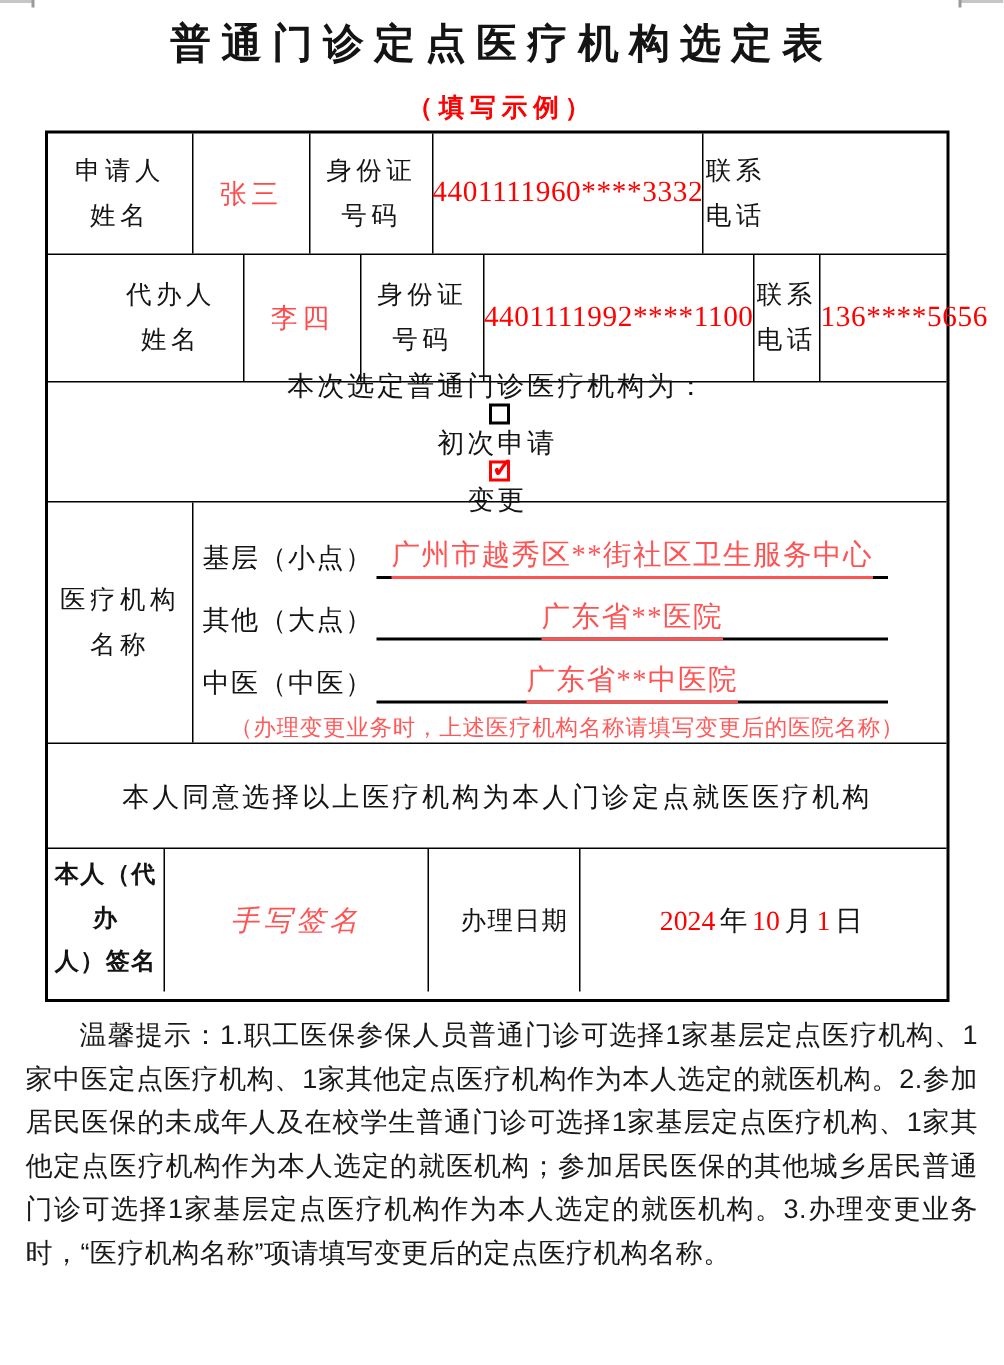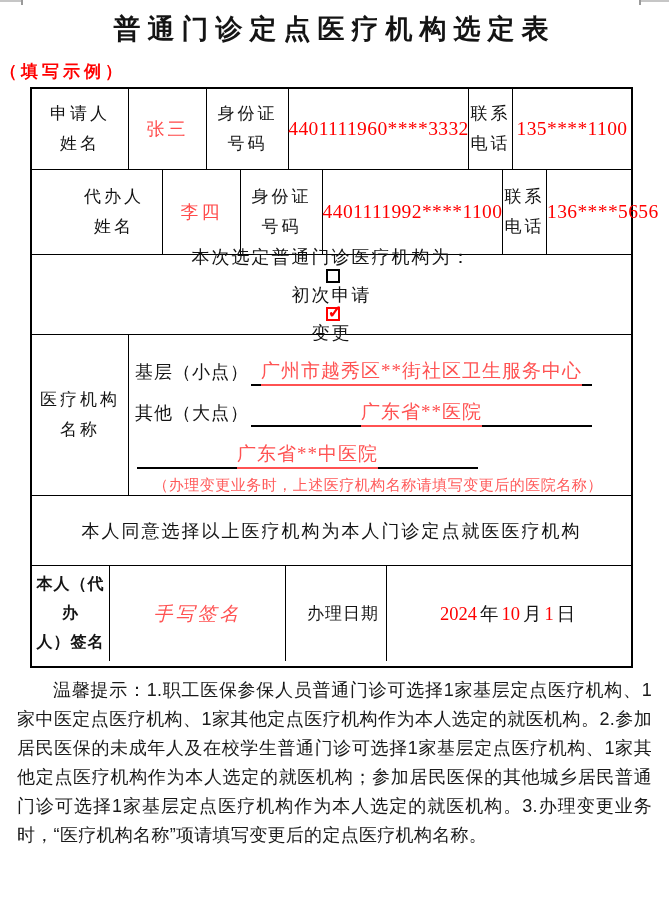--- a/index.html
+++ b/index.html
@@ -13,21 +13,21 @@
   .artifact.right{right:0;width:29px;}
   .artifact-tick{position:absolute;top:0;width:2px;height:5px;background:#9a9a9a;}
   .artifact-tick.left{left:21px;}
   .artifact-tick.right{right:28px;}
 
   .doc-title{
     margin-top:11px;text-align:center;font-size:27px;font-weight:bold;
     letter-spacing:7px;color:#141414;
   }
   .doc-subtitle{
-    margin-top:13px;text-align:left;font-size:17px;font-weight:bold;
+    margin-top:13px;text-align:center;font-size:17px;font-weight:bold;
     letter-spacing:4px;color:#ff0000;
   }
 
   .form-table{
     position:absolute;left:30px;top:87px;width:603px;height:581px;
     border:2px solid #000;box-sizing:border-box;background:#fff;
   }
   .trow{display:flex;box-sizing:border-box;}
   .trow + .trow{border-top:1px solid #000;}
   .r-person{height:80px;}
@@ -131,23 +131,20 @@
     </div>
     <div class="cell w4">
       <span class="val-id">4401111960****3332</span>
     </div>
     <div class="cell w5 c-label">
       <div>
           <span>联系</span>
           <span>电话</span>
         </div>
     </div>
-    <div class="cell wrest">
-      <span class="val-phone">135****1100</span>
-    </div>
   </div>
 
   <div class="trow r-person2">
     <div class="cell w1 c-label">
       <div>
           <span>代办人</span>
           <span>姓名</span>
         </div>
     </div>
     <div class="cell w2">
@@ -200,20 +197,21 @@
           <span class="blank-val">广州市越秀区**街社区卫生服务中心</span>
         </span>
       </div>
       <div class="field">
         <span class="field-label">其他（大点）</span>
         <span class="blank">
           <span class="blank-val">广东省**医院</span>
         </span>
       </div>
       <div class="field">
+        <span class="field-label">中医（中医）</span>
         <span class="blank">
           <span class="blank-val">广东省**中医院</span>
         </span>
       </div>
       <div class="inst-note">（办理变更业务时，上述医疗机构名称请填写变更后的医院名称）</div>
     </div>
   </div>
 
   <div class="trow r-agree">
     <div class="cell wrest">

